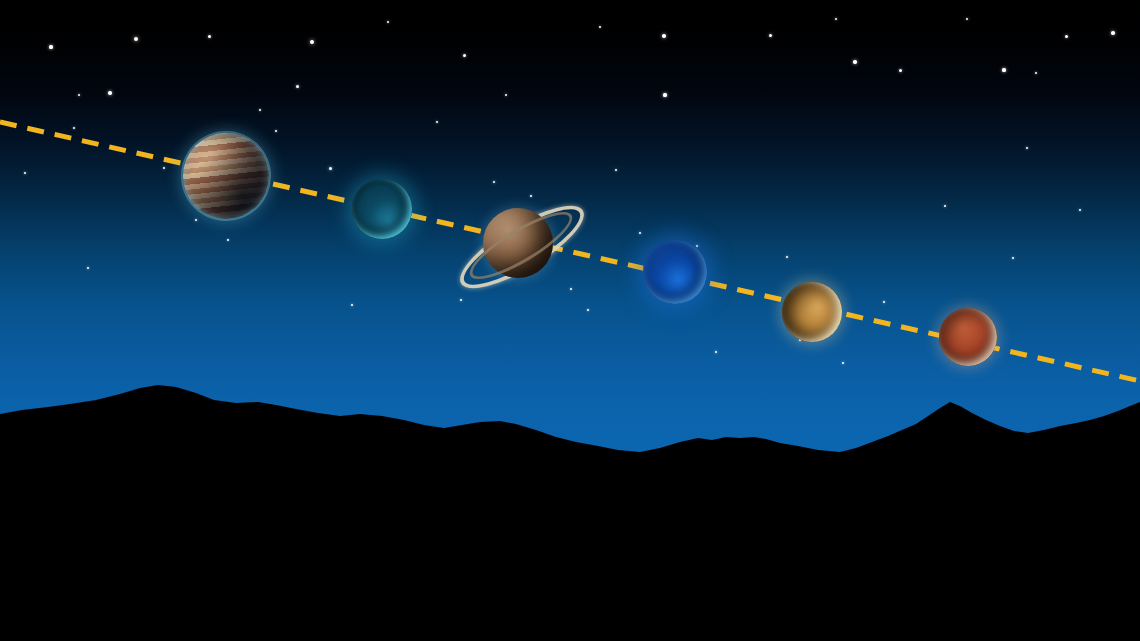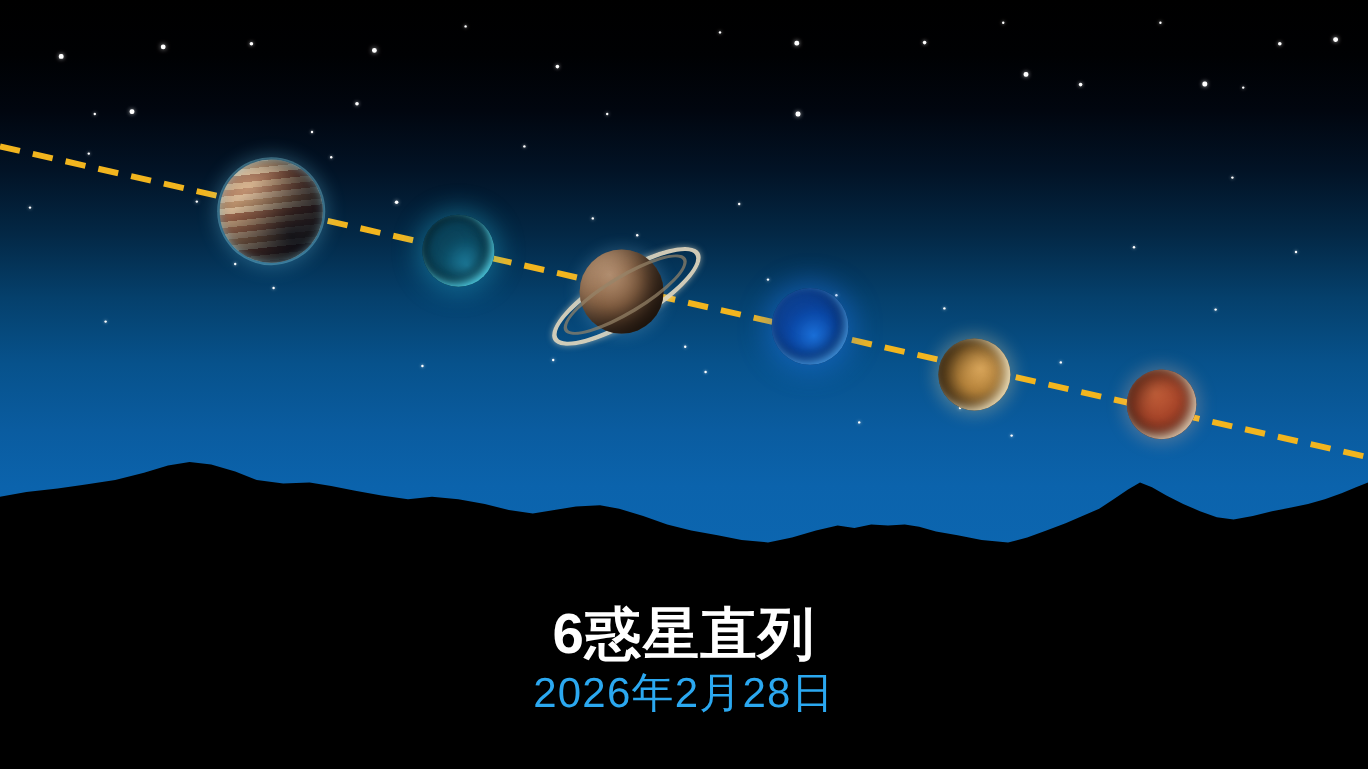--- a/index.html
+++ b/index.html
@@ -203,18 +203,14 @@
   <div class="pwrap" id="w-mars" style="left: 939px; top: 308px; width: 58px; height: 58px;">
     <div class="planet" id="mars">
         <div class="rim"></div>
       </div>
   </div>
 
   <svg id="horizon" viewBox="0 0 1140 130" preserveAspectRatio="none">
     <path id="horizon-shape" d="M0,34 L22,30 L48,27 L70,24 L96,20 L120,14 L140,8 L158,5 L176,7 L196,13 L214,20 L236,23 L258,22 L276,25 L296,29 L318,33 L340,36 L360,34 L382,36 L404,40 L424,45 L444,48 L462,45 L480,42 L500,41 L516,44 L536,50 L556,57 L576,62 L598,66 L618,70 L640,72 L660,68 L680,62 L698,58 L712,60 L726,57 L740,58 L754,57 L766,59 L780,63 L798,66 L818,70 L840,72 L856,68 L872,62 L888,56 L902,50 L916,44 L928,36 L940,28 L950,22 L960,26 L972,33 L986,40 L1000,46 L1014,51 L1028,53 L1044,50 L1060,46 L1076,43 L1090,40 L1104,36 L1118,31 L1130,26 L1140,22 L1140,130 L0,130 Z" fill="#000000"></path>
   </svg>
 
-  <div id="caption">
-    <div id="title">6惑星直列</div>
-    <div id="subtitle">2026年2月28日</div>
-  </div>
 
 </div>
 
 </body></html>

